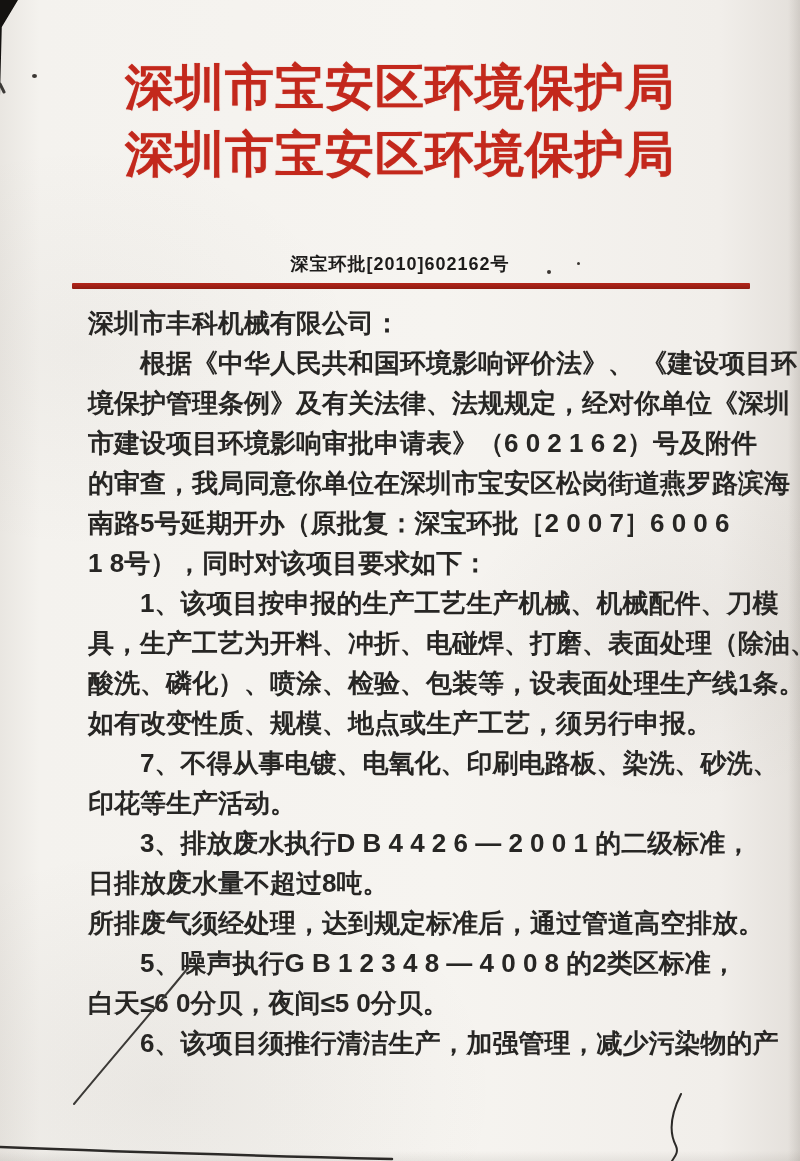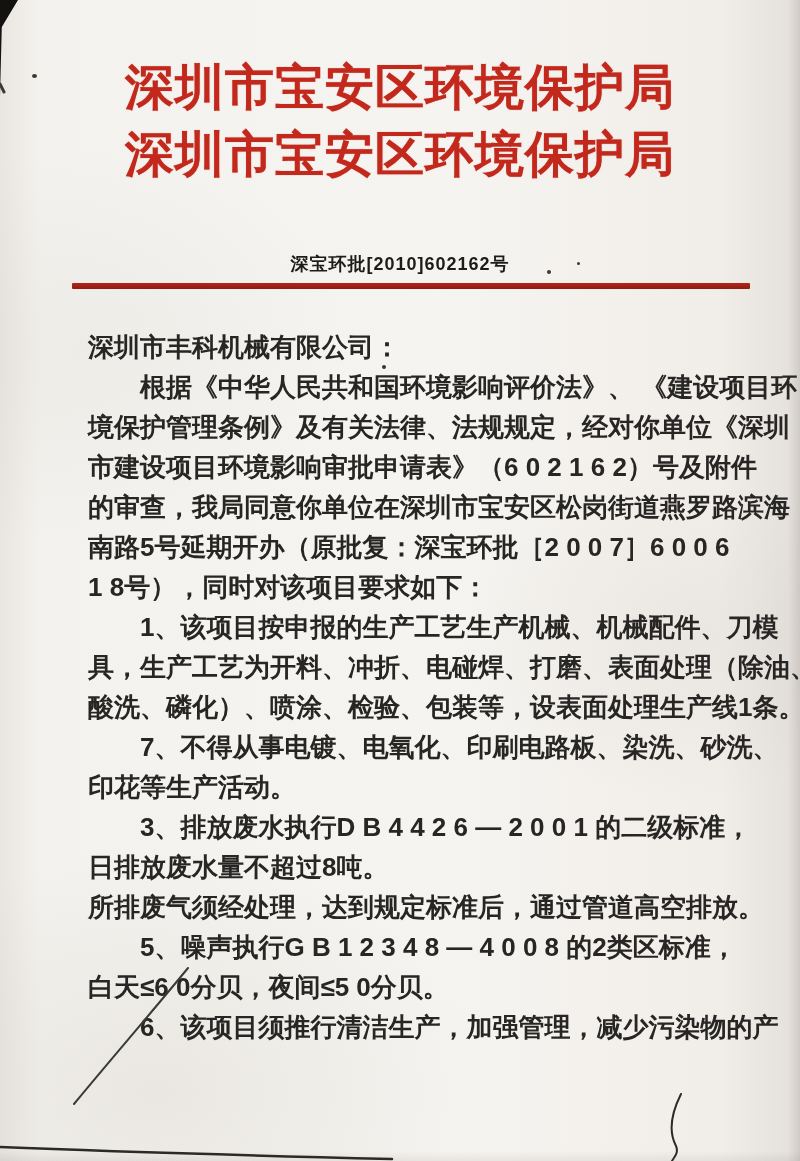--- a/index.html
+++ b/index.html
@@ -41,21 +41,21 @@
     color:#1d1c1b;
     letter-spacing:1px;
   }
   .red-rule{
     width:678px;height:6px;
     margin:7px 0 0 72px;
     background:linear-gradient(180deg,#b3261b 0%,#8f1b11 100%);
     border-radius:1px;
   }
   .body-text{
-    margin:38px 0 0 88px;
+    margin:14px 0 0 88px;
     width:640px;
     font-size:26px;
     line-height:40px;
     font-weight:600;
     color:#272624;
     white-space:nowrap;
   }
   .line{margin:0;padding:0;}
   .indent{text-indent:52px;}
   .speck{position:absolute;background:#3a3632;border-radius:50%;}
@@ -83,20 +83,21 @@
     <p class="line">深圳市丰科机械有限公司：</p>
     <p class="line indent">根据《中华人民共和国环境影响评价法》、 《建设项目环</p>
     <p class="line">境保护管理条例》及有关法律、法规规定，经对你单位《深圳</p>
     <p class="line">市建设项目环境影响审批申请表》（6 0 2 1 6 2）号及附件</p>
     <p class="line">的审查，我局同意你单位在深圳市宝安区松岗街道燕罗路滨海</p>
     <p class="line">南路5号延期开办（原批复：深宝环批［2 0 0 7］6 0 0 6</p>
     <p class="line">1 8号），同时对该项目要求如下：</p>
     <p class="line indent">1、该项目按申报的生产工艺生产机械、机械配件、刀模</p>
     <p class="line">具，生产工艺为开料、冲折、电碰焊、打磨、表面处理（除油、</p>
     <p class="line">酸洗、磷化）、喷涂、检验、包装等，设表面处理生产线1条。</p>
+    <p class="line">如有改变性质、规模、地点或生产工艺，须另行申报。</p>
     <p class="line indent">7、不得从事电镀、电氧化、印刷电路板、染洗、砂洗、</p>
     <p class="line">印花等生产活动。</p>
     <p class="line indent">3、排放废水执行D B 4 4 2 6 — 2 0 0 1 的二级标准，</p>
     <p class="line">日排放废水量不超过8吨。</p>
     <p class="line">所排废气须经处理，达到规定标准后，通过管道高空排放。</p>
     <p class="line indent">5、噪声执行G B 1 2 3 4 8 — 4 0 0 8 的2类区标准，</p>
     <p class="line">白天≤6 0分贝，夜间≤5 0分贝。</p>
     <p class="line indent">6、该项目须推行清洁生产，加强管理，减少污染物的产</p>
   </div>
 

